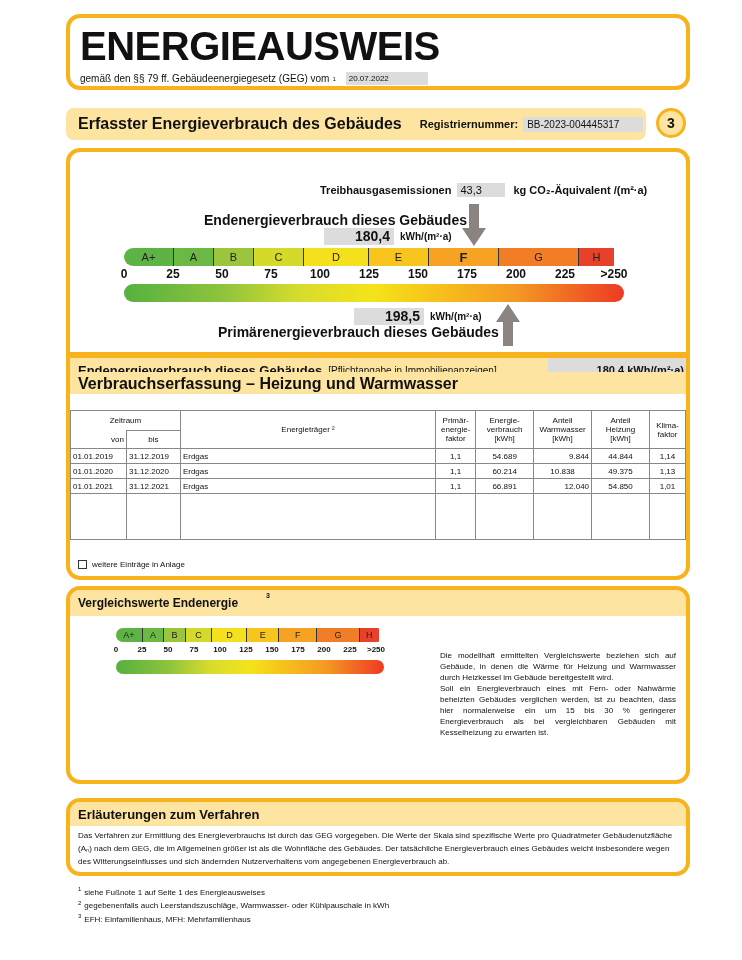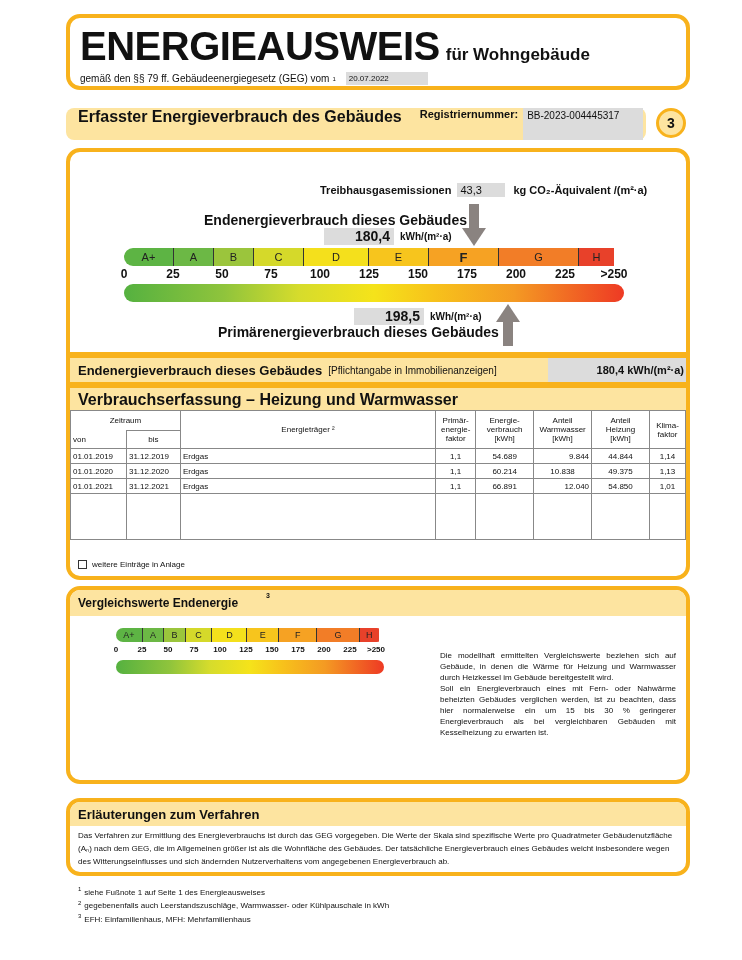--- a/index.html
+++ b/index.html
@@ -18,30 +18,29 @@
   .grad{position:absolute;height:18px;border-radius:9px;background:linear-gradient(90deg,#55b140 0%,#8fc43c 20%,#d6dc2c 35%,#f5e31a 50%,#f7c21b 62%,#f49a23 78%,#ee3a24 100%);}
   .tick{position:absolute;font-weight:bold;font-size:12px;transform:translateX(-50%);}
   .tick-s{position:absolute;font-weight:bold;font-size:8px;transform:translateX(-50%);}
 </style>
 </head>
 <body>
 
 <div class="box" style="left:66px;top:14px;width:624px;height:76px;">
   <div class="abs" style="left:10px;top:8px;display:flex;align-items:baseline;">
     <span class="title-big">ENERGIEAUSWEIS</span>
-    <span style="font-weight:bold;font-size:17px;margin-left:6px;">für Wohngebäude</span>
   </div>
   <div class="abs" style="left:10px;top:54px;font-size:10px;display:flex;align-items:center;">
     <span>gemäß den §§ 79 ff. Gebäudeenergiegesetz (GEG) vom</span>
     <sup style="font-size:6px;margin:0 10px 0 3px;">1</sup>
     <span class="gray" style="width:76px;font-size:8px;padding:2px 3px;">20.07.2022</span>
   </div>
 </div>
 
-<div class="abs hdr" style="left:66px;top:108px;width:580px;height:32px;border-radius:8px;display:flex;">
+<div class="abs hdr" style="left:66px;top:108px;width:580px;height:32px;border-radius:8px;display:flex;align-items:center;">
   <span style="font-size:16px;margin-left:12px;">Erfasster Energieverbrauch des Gebäudes</span>
   <span style="font-size:11px;margin-left:18px;">Registriernummer:</span>
   <span class="gray" style="font-size:10px;font-weight:normal;margin-left:5px;padding:2px 4px;width:112px;">BB-2023-004445317</span>
 </div>
 <div class="abs" style="left:656px;top:108px;width:30px;height:30px;border:3px solid #f8b21c;border-radius:50%;background:#fde4a0;box-sizing:border-box;display:flex;align-items:center;justify-content:center;font-weight:bold;font-size:14px;">
   <span>3</span>
 </div>
 
 <div class="box" style="left:66px;top:148px;width:624px;height:432px;overflow:hidden;">
 
@@ -99,21 +98,21 @@
   </div>
 
   <div class="abs" style="left:0;top:200px;width:100%;height:6px;background:#f8b21c;"></div>
   <div class="abs hdr" style="left:0;top:206px;width:100%;height:24px;display:flex;align-items:center;">
     <span style="font-size:13px;margin-left:8px;">Endenergieverbrauch dieses Gebäudes</span>
     <span style="font-size:10px;font-weight:normal;margin-left:6px;">[Pflichtangabe in Immobilienanzeigen]</span>
   </div>
   <div class="abs gray" style="left:478px;top:206px;width:140px;height:24px;display:flex;align-items:center;justify-content:flex-end;padding-right:4px;box-sizing:border-box;font-size:11px;font-weight:bold;">180,4 kWh/(m²·a)</div>
   <div class="abs" style="left:0;top:230px;width:100%;height:6px;background:#f8b21c;"></div>
 
-  <div class="abs hdr" style="left:0;top:236px;width:100%;height:22px;">
+  <div class="abs hdr" style="left:0;top:220px;width:100%;height:22px;">
     <span class="sec-title abs" style="left:8px;top:3px;">Verbrauchserfassung – Heizung und Warmwasser</span>
   </div>
   <table class="vt abs" style="left:0;top:258px;width:616px;">
     <colgroup>
         <col style="width:56px">
         <col style="width:54px">
         <col style="width:256px">
         <col style="width:40px">
         <col style="width:58px">
         <col style="width:58px">
@@ -133,21 +132,21 @@
       <td rowspan="2" style="text-align:center;white-space:pre-line;">Anteil
 Warmwasser
 [kWh]</td>
       <td rowspan="2" style="text-align:center;white-space:pre-line;">Anteil
 Heizung
 [kWh]</td>
       <td rowspan="2" style="text-align:center;white-space:pre-line;">Klima-
 faktor</td>
     </tr>
     <tr style="height:18px;">
-      <td style="text-align:left;border-top:none;">von</td>
+      <td style="text-align:right;border-top:none;">von</td>
       <td style="text-align:center;">bis</td>
     </tr>
     </tbody>
       <tbody id="vrows">
         <tr>
           <td>01.01.2019</td>
           <td>31.12.2019</td>
           <td>Erdgas</td>
           <td style="text-align: center;">1,1</td>
           <td style="text-align: center;">54.689</td>

